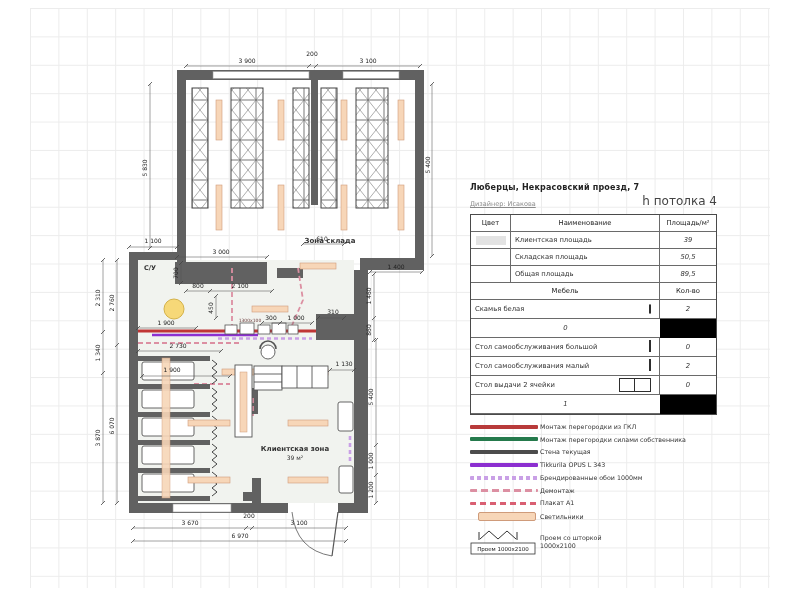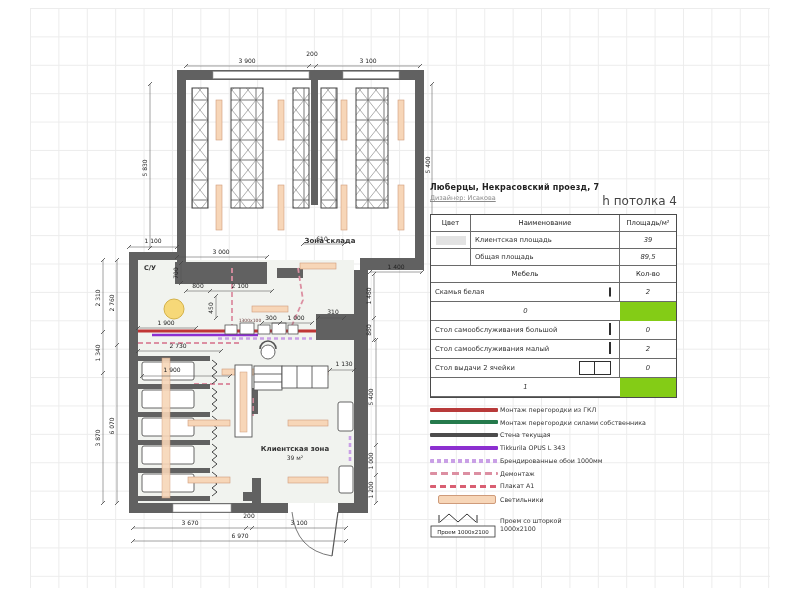--- a/index.html
+++ b/index.html
@@ -8,26 +8,26 @@
     font-family:"DejaVu Sans", sans-serif;background:#fff;
   }
   #gridlayer{
     position:absolute;left:30px;top:8px;width:740px;height:580px;
     background-image:linear-gradient(#ececec 1px, transparent 1px),
                      linear-gradient(90deg,#ececec 1px, transparent 1px);
     background-size:28.4px 28.4px;
   }
   #plansvg{position:absolute;left:0;top:0;}
   
-  #panel{position:absolute;left:430px;top:183px;width:247px;color:#333;}
+  #panel{position:absolute;left:470px;top:183px;width:247px;color:#333;}
   .addr{font-size:8px;font-weight:bold;color:#222;letter-spacing:.2px;}
-  .subrow{display:flex;justify-content:space-between;margin-top:2px;align-items:flex-start;}
+  .subrow{display:flex;justify-content:space-between;margin-top:2px;align-items:flex-end;}
   .designer{font-size:6.5px;color:#8a8a8a;text-decoration:underline;}
   .ceiling{font-size:12px;color:#444;}
-  .tbl{border:1px solid #4a4a4a;background:#84cc16;margin-top:6px;}
+  .tbl{border:1px solid #4a4a4a;background:#000000;margin-top:6px;}
   .tbl .hrow,.tbl .row{display:grid;grid-template-columns:40px 149px 56px;}
   .tbl2 .hrow,.tbl2 .row{display:grid;grid-template-columns:189px 56px;}
   .cell{border-right:.5px solid #6a6a6a;border-bottom:.5px solid #6a6a6a;
         font-size:6.8px;display:flex;align-items:center;padding:0 4px;height:17px;box-sizing:border-box;background:#fff;}
   .cell:last-child{border-right:none;}
   .hrow .cell{justify-content:center;font-size:6.8px;color:#222;}
   .num{justify-content:center;font-style:italic;}
   .sw{width:30px;height:9px;background:#e3e3e3;margin:0 auto;}
   .frow .cell{height:19px;position:relative;}
   .frow .namecell{text-align:center;}
@@ -259,20 +259,25 @@
       </div>
       <div class="row">
         <div class="cell">
             <span class="sw"></span>
           </div>
         <div class="cell">Клиентская площадь</div>
         <div class="cell num">39</div>
       </div>
       <div class="row">
         <div class="cell"></div>
+        <div class="cell">Складская площадь</div>
+        <div class="cell num">50,5</div>
+      </div>
+      <div class="row">
+        <div class="cell"></div>
         <div class="cell">Общая площадь</div>
         <div class="cell num">89,5</div>
       </div>
 
       <div class="tbl2">
         <div class="hrow">
           <div class="cell">Мебель</div>
           <div class="cell">Кол-во</div>
         </div>
         <div class="row frow">

